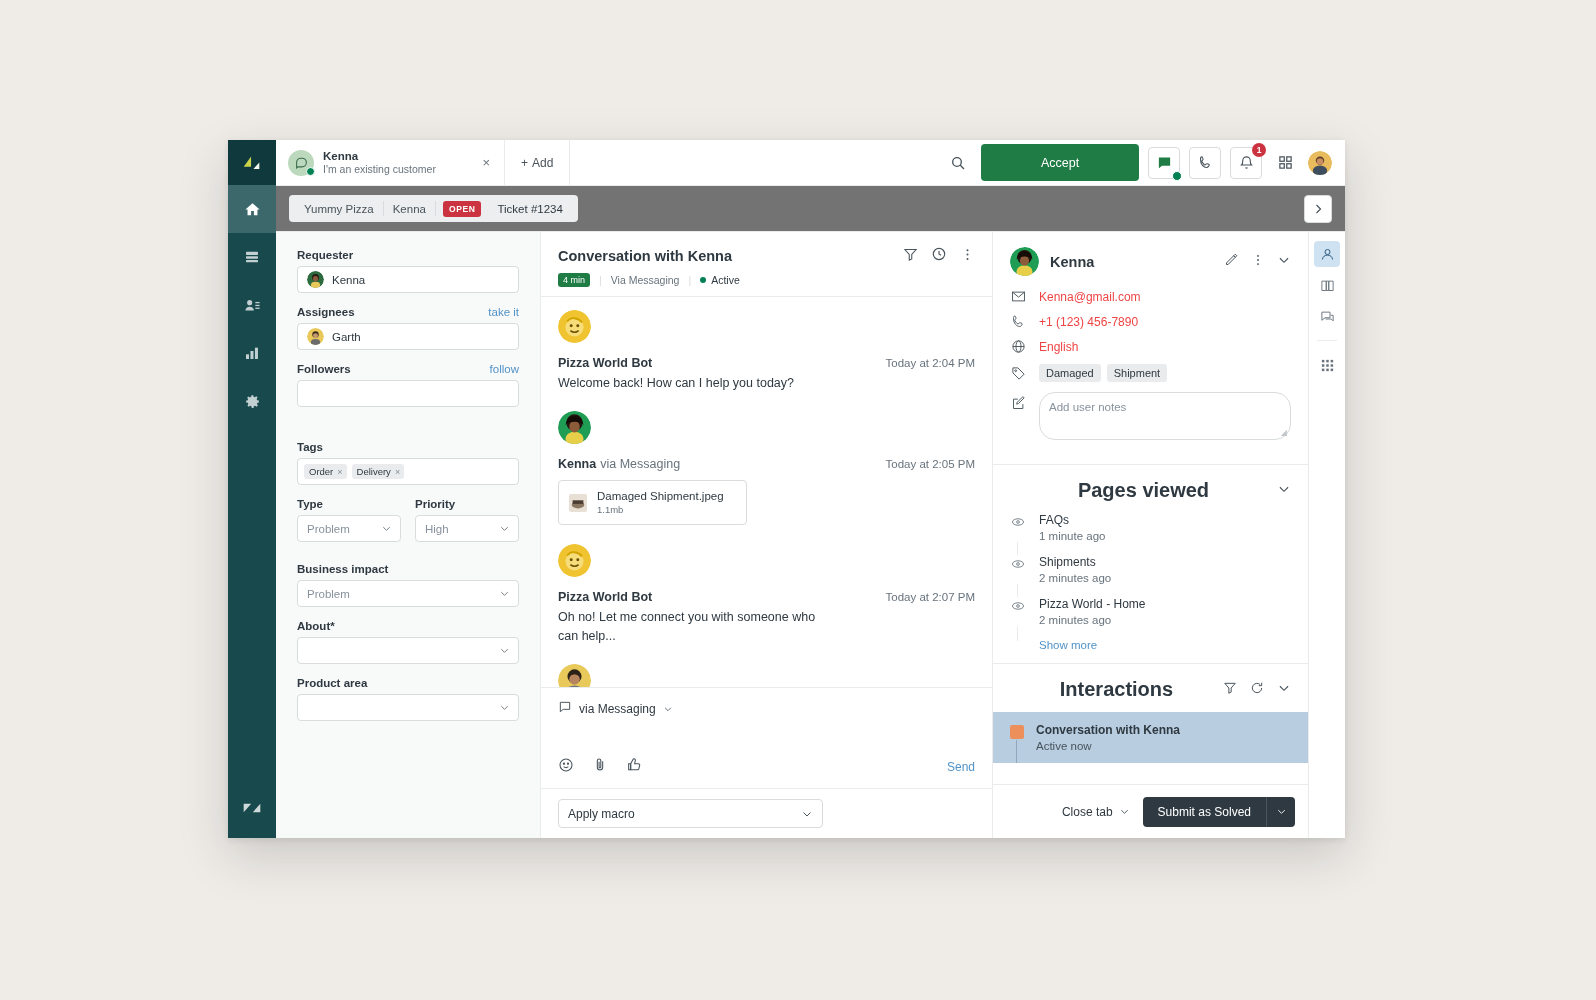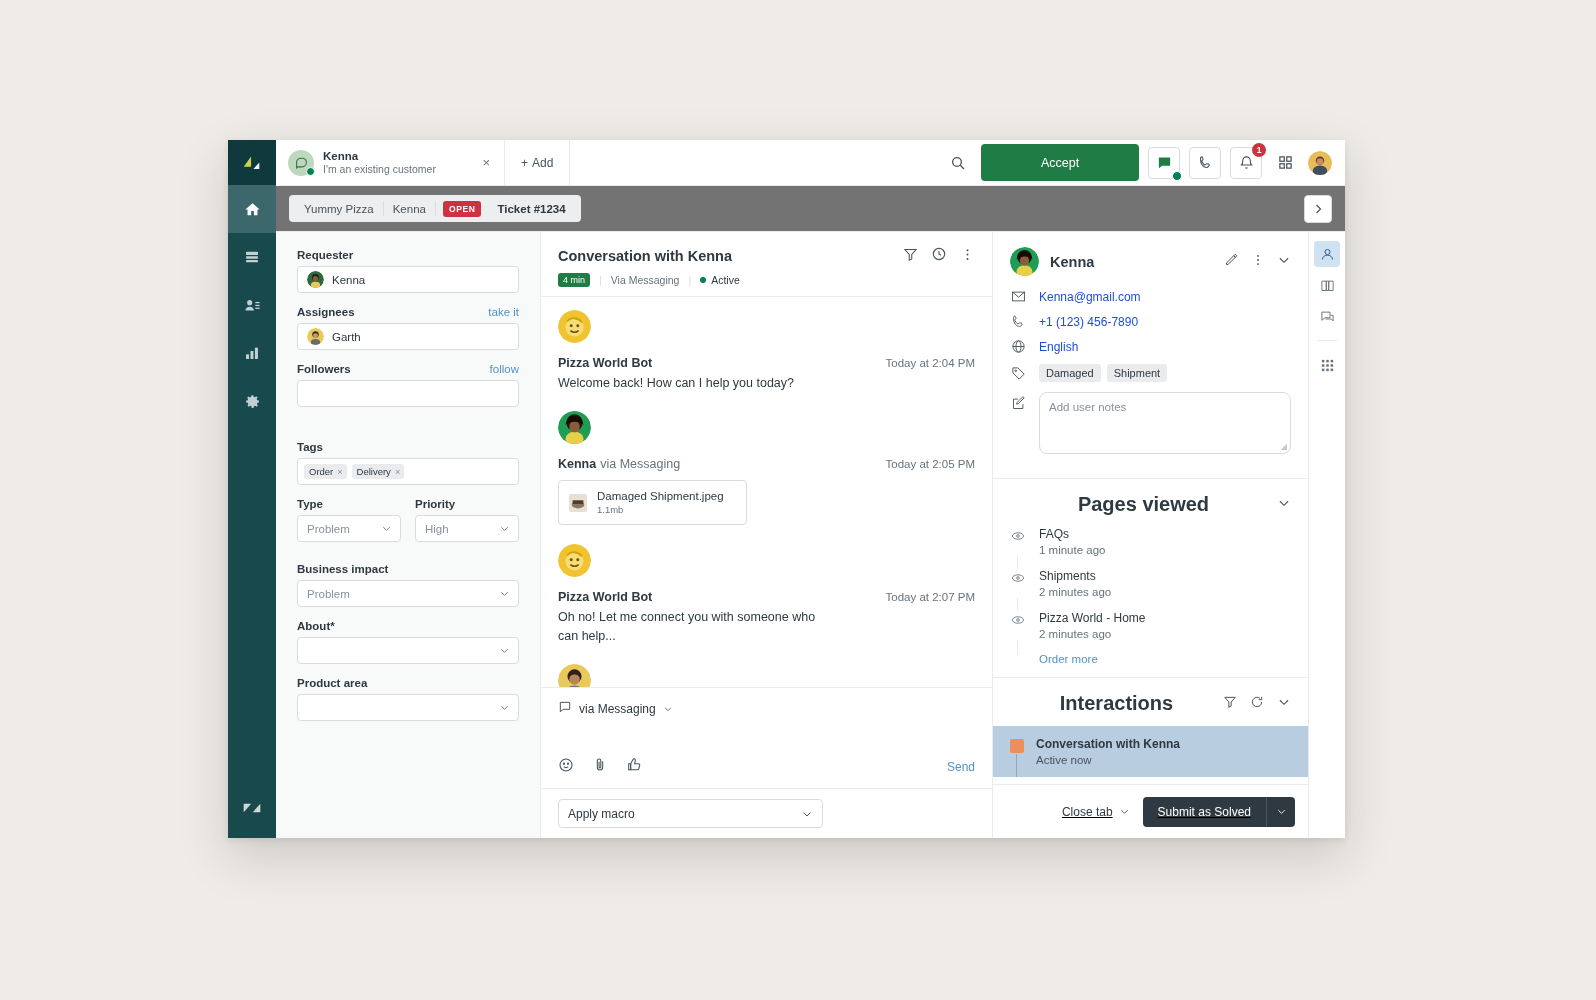--- a/index.html
+++ b/index.html
@@ -45,21 +45,21 @@
   .icon-box{width:30px;height:30px;border:1px solid #d8dcde;border-radius:4px;display:flex;align-items:center;justify-content:center;cursor:pointer;position:relative;background:#fff;}
   .accept-btn{background:#1f7c44;color:#fff;font-size:12.5px;border-radius:4px;padding:4px 16px;height:29px;display:flex;align-items:center;justify-content:center;cursor:pointer;min-width:126px;}
   .badge-red{position:absolute;top:-5px;right:-5px;background:#cc3340;color:#fff;font-size:8.5px;width:14px;height:14px;border-radius:50%;display:flex;align-items:center;justify-content:center;font-weight:600;}
   .green-dot-br{position:absolute;right:-3px;bottom:-3px;width:8px;height:8px;border-radius:50%;background:#038153;border:1.5px solid #fff;}
   .av-img{width:24px;height:24px;border-radius:50%;display:block;}
 
   
   .crumbbar{height:45px;background:#737373;display:flex;align-items:center;padding:0 13px;border-bottom:1px solid #e9ebed;flex:0 0 45px;}
   .crumbs{display:flex;align-items:center;background:#eceeef;border-radius:4px;height:27px;padding:0 6px;}
   .crumb{font-size:11.5px;color:#49545c;padding:0 9px;cursor:pointer;}
-  .crumb.plain{color:#2f3941;font-weight:bold;}
+  .crumb.plain{color:#2f3941;}
   .crumb-sep{width:1px;height:15px;background:#d8dcde;}
   .pill-open{background:#cc3340;color:#fff;font-size:8.5px;font-weight:700;letter-spacing:.6px;border-radius:3px;padding:3px 6px;margin:0 7px;}
   .crumb-fill{flex:1;}
   .chev-btn{width:26px;height:26px;border:1px solid #d8dcde;border-radius:4px;background:#fff;display:flex;align-items:center;justify-content:center;cursor:pointer;}
 
   
   .content{flex:1;display:flex;min-height:0;}
 
   
   .form-panel{width:265px;flex:0 0 265px;background:#f8f9f9;border-right:1px solid #e9ebed;padding:17px 21px 0 21px;box-sizing:border-box;overflow:hidden;}
@@ -114,44 +114,44 @@
 
   
   .right{width:315px;flex:0 0 315px;display:flex;flex-direction:column;background:#fff;min-width:0;}
   .r-sec{padding:15px 17px 14px 17px;border-bottom:1px solid #e9ebed;}
   .r-head{display:flex;align-items:center;gap:11px;margin-bottom:13px;}
   .r-av{width:29px;height:29px;border-radius:50%;flex:0 0 29px;display:block;}
   .r-name{font-size:14.5px;font-weight:700;color:#2f3941;flex:1;}
   .r-acts{display:flex;align-items:center;gap:12px;}
   .r-row{display:flex;align-items:center;gap:13px;margin-bottom:10px;}
   .r-row .ico{width:16px;flex:0 0 16px;display:flex;align-items:center;justify-content:center;}
-  .r-val{font-size:12px;color:#1d4ed8;}
+  .r-val{font-size:12px;color:#ef4444;}
   .r-tags{display:flex;gap:6px;}
   .r-tag{background:#e9ebed;border-radius:3px;font-size:11px;color:#2f3941;padding:3px 7px;}
-  .notes{flex:1;border:1px solid #d8dcde;border-radius:8px;height:62px;font-size:11.5px;color:#87929d;padding:8px 9px;box-sizing:border-box;cursor:text;position:relative;}
+  .notes{flex:1;border:1px solid #d8dcde;border-radius:16px;height:48px;font-size:11.5px;color:#87929d;padding:8px 9px;box-sizing:border-box;cursor:text;position:relative;}
   .notes .grip{position:absolute;right:3px;bottom:2px;color:#c2c8cc;font-size:8px;}
 
   .sec-head{display:flex;align-items:center;padding:14px 17px 11px 17px;}
   .sec-title{font-size:20px;font-weight:700;color:#2f3941;flex:1;text-align:center;}
   .sec-icons{display:flex;align-items:center;gap:13px;}
   .pages{padding:0 17px 12px 17px;border-bottom:1px solid #e9ebed;}
   .page-item{display:flex;gap:14px;position:relative;padding-bottom:13px;}
   .page-item .eye{width:15px;flex:0 0 15px;display:flex;justify-content:center;padding-top:2px;position:relative;z-index:1;background:#fff;}
   .page-item .line{position:absolute;left:7px;top:15px;bottom:-2px;width:1px;background:#e9ebed;}
   .page-item:last-of-type .line{display:none;}
   .page-name{font-size:12px;color:#2f3941;font-weight:400;}
   .page-time{font-size:11.5px;color:#68737d;margin-top:3px;}
   .show-more{font-size:11.5px;color:#5293c7;cursor:pointer;padding-left:29px;}
   .interaction{background:#b8cde0;padding:11px 17px;display:flex;gap:12px;cursor:pointer;position:relative;}
   .int-sq{width:14px;height:14px;background:#ed8f5b;border-radius:2px;flex:0 0 14px;margin-top:2px;position:relative;z-index:1;}
   .int-line{position:absolute;left:23px;top:28px;bottom:0;width:1px;background:#8fa8bd;}
   .int-title{font-size:12px;color:#2f3941;font-weight:700;}
   .int-sub{font-size:11.5px;color:#49545c;margin-top:3px;}
   .right-spacer{flex:1;}
-  .action-bar{border-top:1px solid #e9ebed;height:53px;display:flex;align-items:center;justify-content:flex-end;gap:13px;padding:0 13px;background:#fff;flex:0 0 53px;text-decoration:underline;}
+  .action-bar{border-top:1px solid #e9ebed;height:53px;display:flex;align-items:center;justify-content:flex-end;gap:13px;padding:0 13px;background:#fff;flex:0 0 53px;}
   .close-tab{display:flex;align-items:center;gap:6px;font-size:12px;color:#2f3941;cursor:pointer;}
   .submit-grp{display:flex;}
   .submit-btn{background:#2f3941;color:#fff;font-size:12px;height:30px;display:flex;align-items:center;padding:0 15px;border-radius:4px 0 0 4px;cursor:pointer;}
   .submit-arrow{background:#2f3941;color:#fff;width:28px;height:30px;display:flex;align-items:center;justify-content:center;border-radius:0 4px 4px 0;border-left:1px solid #49545c;cursor:pointer;}
 
   
   .app-rail{width:36px;flex:0 0 36px;background:#fff;border-left:1px solid #e9ebed;display:flex;flex-direction:column;align-items:center;padding-top:9px;gap:5px;}
   .app-rail .ri{width:26px;height:26px;display:flex;align-items:center;justify-content:center;border-radius:4px;cursor:pointer;}
   .app-rail .ri.active{background:#cee2f2;}
   .rail-div{width:20px;height:1px;background:#e9ebed;margin:6px 0;}
@@ -719,21 +719,21 @@
               <svg width="14" height="14" viewBox="0 0 24 24" fill="none" stroke="#68737d" stroke-width="1.5">
                   <ellipse cx="12" cy="12" rx="9.5" ry="5.5"></ellipse>
                   <circle cx="12" cy="12" r="2.3"></circle>
                 </svg>
             </span>
             <span>
               <span class="page-name" style="display:block">Pizza World - Home</span>
               <span class="page-time" style="display:block">2 minutes ago</span>
             </span>
           </div>
-          <div class="show-more">Order more</div>
+          <div class="show-more">Show more</div>
         </div>
 
         <div class="sec-head">
           <span class="sec-title">Interactions</span>
           <div class="sec-icons">
             <span>
               <svg width="14" height="14" viewBox="0 0 24 24" fill="none" stroke="#49545c" stroke-width="1.7">
                   <path d="M3 4h18l-7 8v7l-4 2v-9z"></path>
                 </svg>
             </span>

